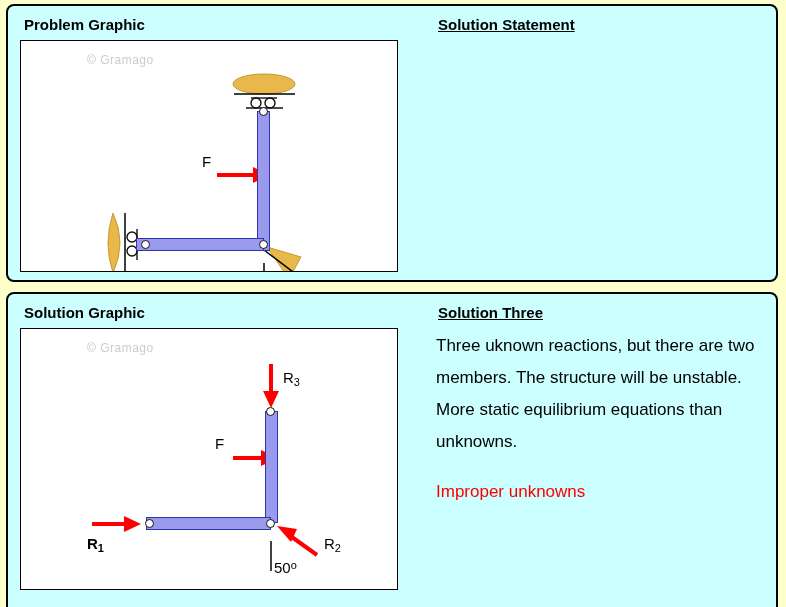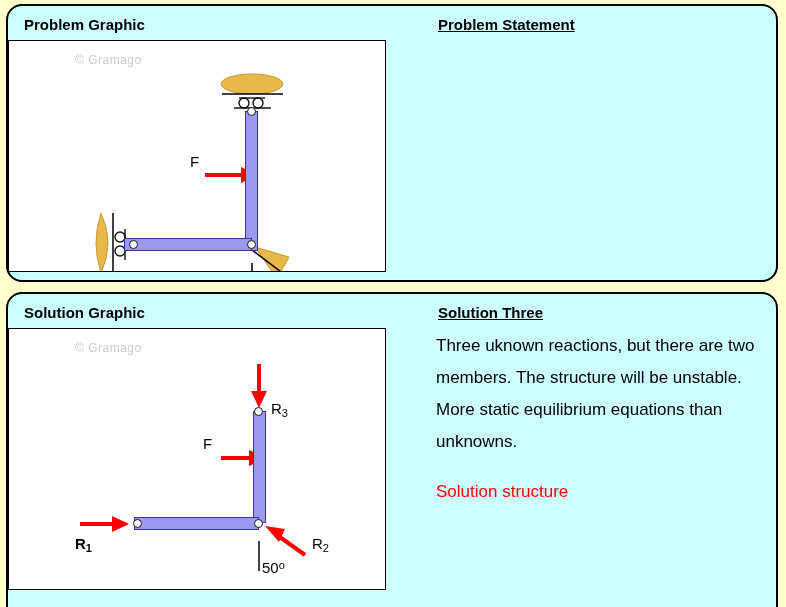--- a/index.html
+++ b/index.html
@@ -13,40 +13,40 @@
     font-family: "Liberation Sans", sans-serif;
     position: relative;
     overflow: hidden;
   }
   .panel {
     position: absolute;
     left: 6px;
     width: 772px;
     background: #ccffff;
     border: 2px solid #000000;
-    border-radius: 16px;
+    border-radius: 8px;
     box-sizing: border-box;
   }
   #problem-panel { top: 4px; height: 278px; }
   #solution-panel { top: 292px; height: 400px; }
 
   .panel-title {
     position: absolute;
     font-size: 15px;
     font-weight: bold;
     color: #000;
   }
   .panel-title.underline { text-decoration: underline; }
 
   .graphic-title { left: 16px; top: 10px; }
   .text-title { left: 430px; top: 10px; }
 
   .graphic-box {
     position: absolute;
-    left: 0;
+    left: 12px;
     background: #ffffff;
     border: 1px solid #000000;
     box-sizing: border-box;
     overflow: hidden;
     padding-left: 16px;
   }
   #problem-graphic { top: 34px; width: 378px; height: 232px; }
   #solution-graphic { top: 34px; width: 378px; height: 262px; }
 
   .watermark {
@@ -118,21 +118,21 @@
 
   svg { position: absolute; left: 0; top: 0; overflow: visible; }
 </style>
 </head>
 <body>
 
 <div class="panel" id="problem-panel">
 
   <div class="panel-title graphic-title">Problem Graphic</div>
 
-  <div class="panel-title underline text-title">Problem Statement</div>
+  <div class="panel-title underline text-title">Solution Statement</div>
 
   <div class="graphic-box" id="problem-graphic">
 
     <div class="watermark">© Gramago</div>
 
     <svg width="378" height="232">
 
       <ellipse cx="243" cy="43" rx="31" ry="10" fill="#e8b84b" stroke="#c79a2e" stroke-width="1"></ellipse>
       <line x1="213" y1="53" x2="274" y2="53" stroke="#000" stroke-width="1.5"></line>
 
@@ -197,35 +197,35 @@
       <line x1="250" y1="212" x2="250" y2="242" stroke="#000" stroke-width="1.5"></line>
     </svg>
 
     <div class="member member-v" style="left:244px; top:82px; height:112px;"></div>
     <div class="member member-h" style="left:125px; top:188px; width:125px;"></div>
 
     <div class="joint" style="left:124px; top:190px;"></div>
     <div class="joint" style="left:245px; top:190px;"></div>
     <div class="joint" style="left:245px; top:78px;"></div>
 
-    <div class="label" style="left:262px; top:40px;margin-top:31px;">
+    <div class="label" style="left:262px; top:40px;">
       <span>R</span><span class="label-sub">3</span>
     </div>
 
     <div class="label" style="left:194px; top:106px;">F</div>
 
     <div class="label" style="left:66px; top:206px;font-weight:bold;">
       <span>R</span><span class="label-sub">1</span>
     </div>
 
     <div class="label" style="left:291px; top:206px;margin-left:12px;">
       <span>R</span><span class="label-sub">2</span>
     </div>
 
     <div class="label" style="left:253px; top:230px;">
       <span>50</span><span class="label-sup">o</span>
     </div>
   </div>
 
   <div class="solution-text">Three uknown reactions, but there are two members. The structure will be unstable. More static equilibrium equations than unknowns.</div>
 
-  <div class="improper-text">Solution structure</div>
+  <div class="improper-text">Improper unknowns</div>
 </div>
 
 </body></html>

